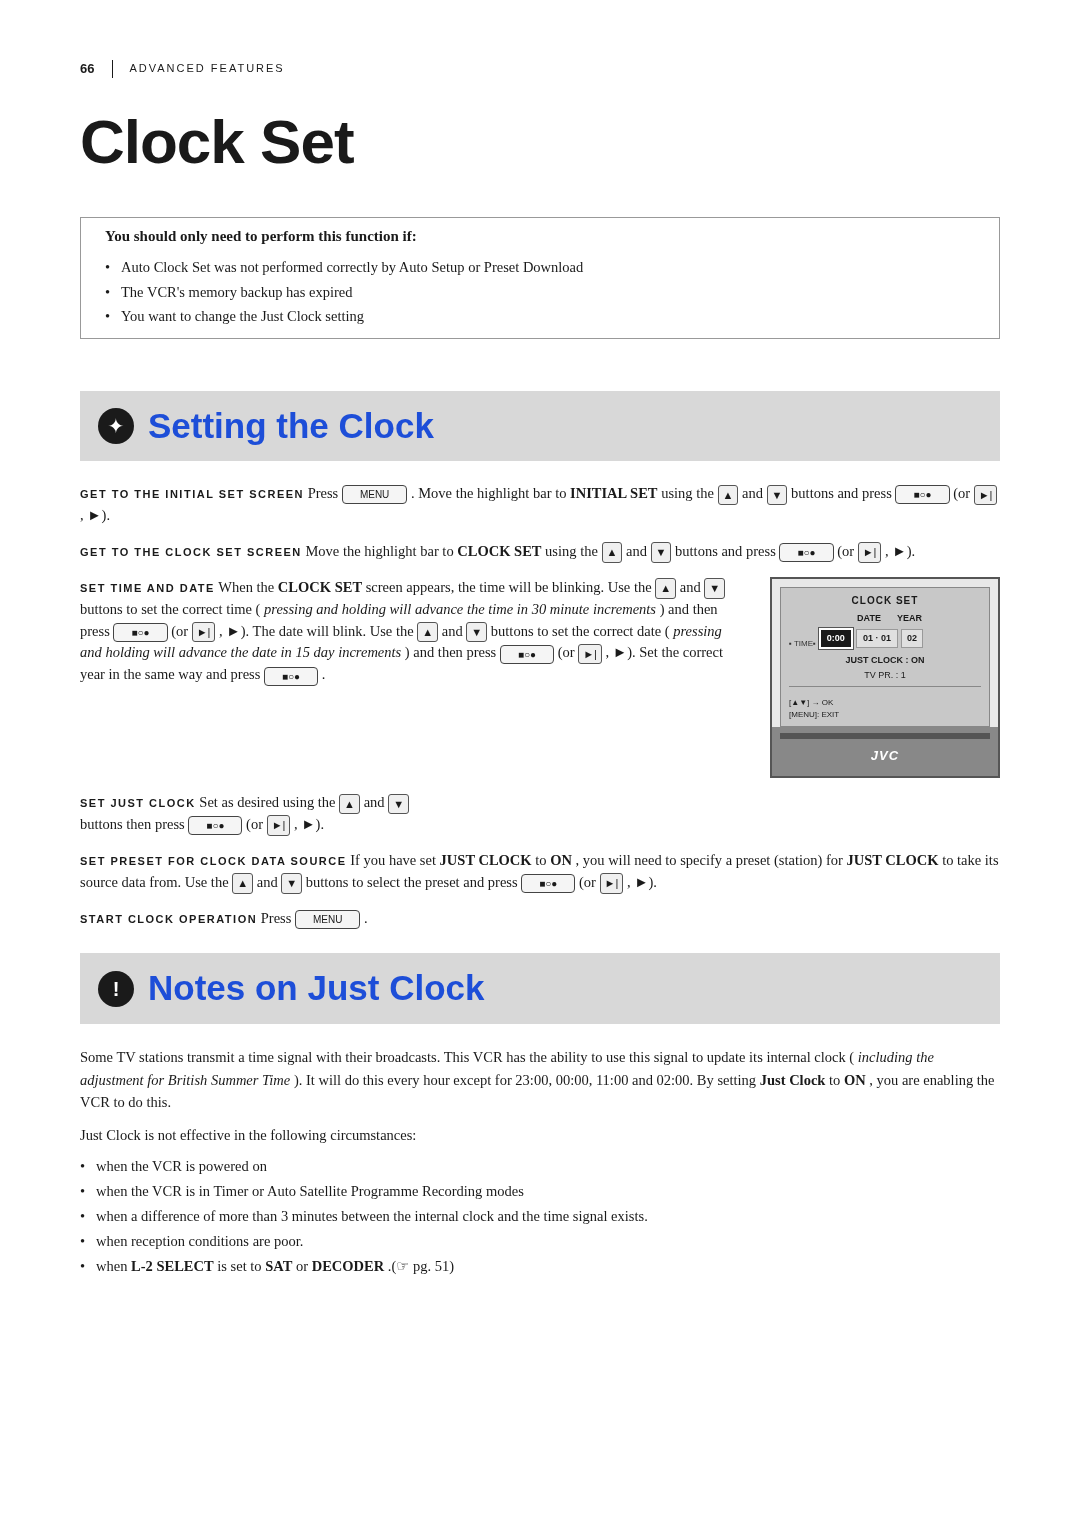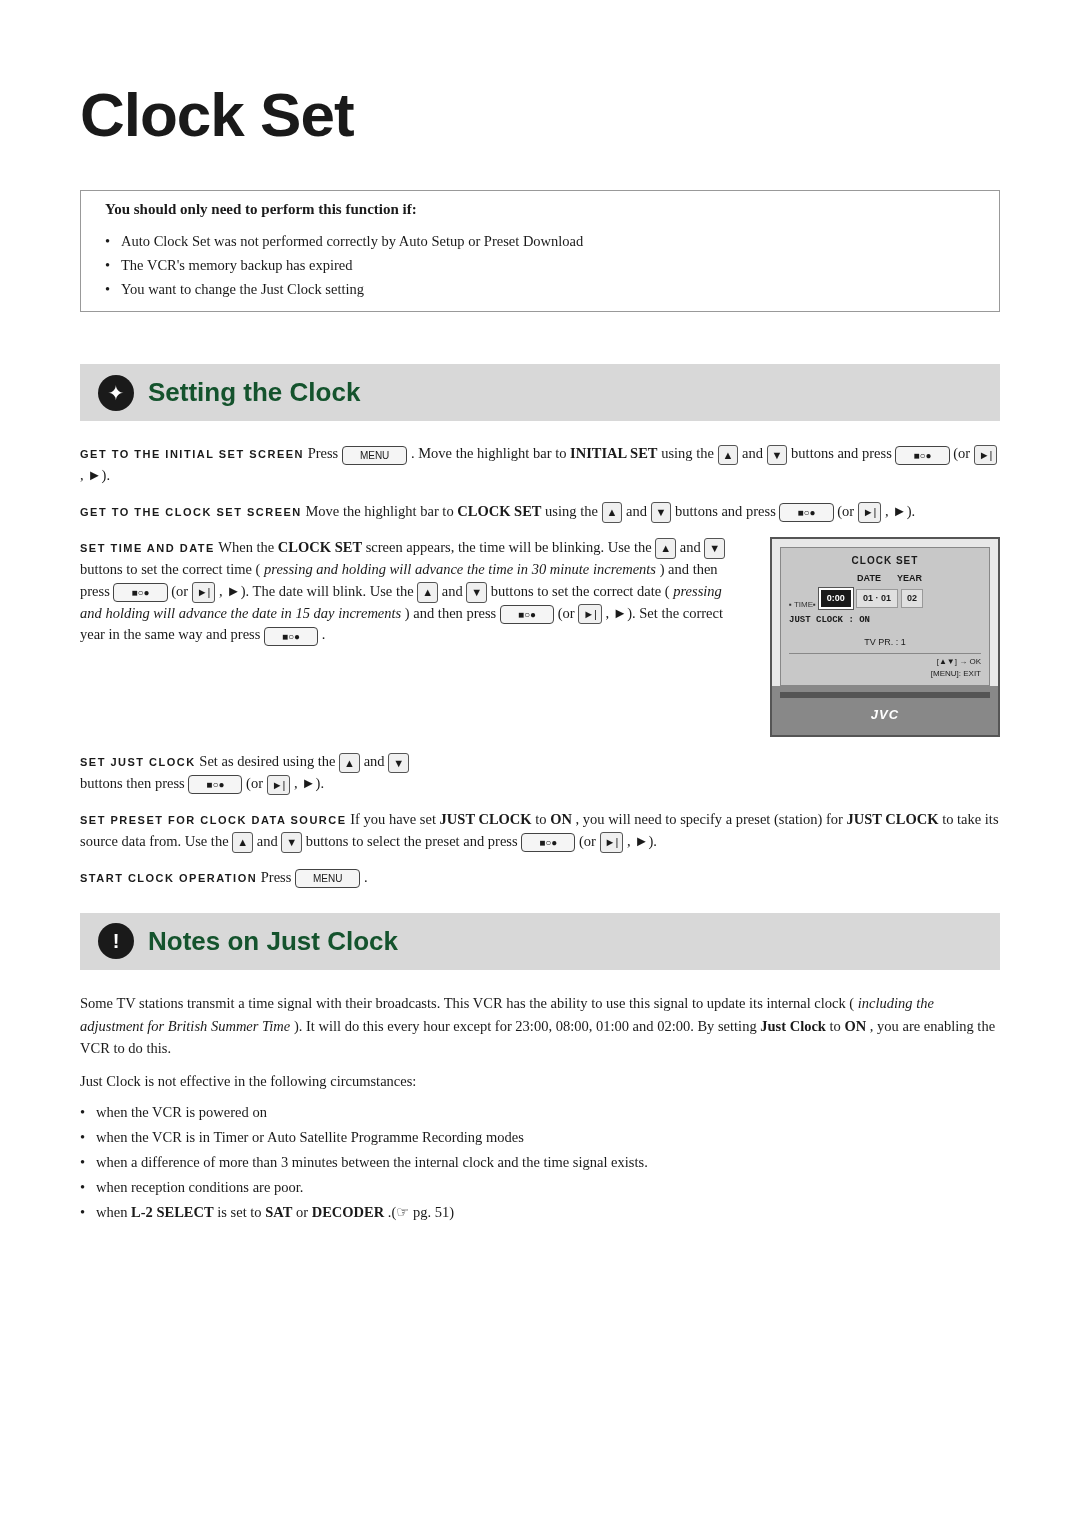--- a/index.html
+++ b/index.html
@@ -123,24 +123,24 @@
 
     .section-icon-exclaim {
       color: white;
       font-size: 20px;
       font-weight: bold;
       font-family: Arial, sans-serif;
       line-height: 1;
     }
 
     .section-title {
-      font-size: 26px;
-      font-weight: bold;
-      font-family: Arial, sans-serif;
-      color: #14532d;
+      font-size: 35px;
+      font-weight: bold;
+      font-family: Arial, sans-serif;
+      color: #1d4ed8;
     }
 
     .step-paragraph {
       margin-bottom: 14px;
       font-size: 14.5px;
       line-height: 1.5;
     }
 
     
     .step-with-image {
@@ -274,20 +274,25 @@
       vertical-align: middle;
       font-family: Arial, sans-serif;
     }
   </style>
 </head>
 <body>
 
 <div class="page">
 
   
+  <div class="page-header">
+    <span class="page-number">66</span>
+    <div class="page-header-divider"></div>
+    <span class="page-header-title">ADVANCED FEATURES</span>
+  </div>
 
   
   <h1 class="main-title">Clock Set</h1>
 
   
   <div class="warning-box">
     <p class="warning-title">You should only need to perform this function if:</p>
     <ul class="warning-list">
       <li>Auto Clock Set was not performed correctly by Auto Setup or Preset Download</li>
       <li>The VCR's memory backup has expired</li>
@@ -381,24 +386,24 @@
               <span style="min-width:28px; text-align:right;">YEAR</span>
             </div>
 
             <div style="display:flex; align-items:center; gap:3px; margin-bottom:4px;">
               <span style="font-size:8px; font-family:Arial; color:#333;margin-top:11px;">▪ TIME▪</span>
               <span style="background:#1a1a1a; color:white; padding:2px 6px; font-size:9px; font-family:Arial; font-weight:bold; border:2px solid white; outline:1px solid #555;">0:00</span>
               <span style="background:#e0e0e0; color:#1a1a1a; padding:2px 6px; font-size:9px; font-family:Arial; font-weight:bold; border:1px solid #999;">01 · 01</span>
               <span style="background:#e0e0e0; color:#1a1a1a; padding:2px 5px; font-size:9px; font-family:Arial; font-weight:bold; border:1px solid #999;">02</span>
             </div>
 
-            <div style="font-size:9px; font-family:Liberation Mono, monospace; margin-bottom:9px; font-weight:bold; ">JUST CLOCK : ON</div>
+            <div style="font-size:9px; font-family:Liberation Sans, sans-serif; margin-bottom:2px; font-weight:bold; text-align:center;">JUST CLOCK : ON</div>
             <div style="font-size:9px; font-family:Arial; margin-bottom:4px; text-align:center;">TV PR.      :  1</div>
 
-            <div style="border-top:1px solid #888; padding-top:2px; font-size:8px; font-family:Arial;text-align:right;">
+            <div style="border-top:1px solid #888; padding-top:10px; font-size:8px; font-family:Arial;">
               <div>[▲▼] → OK</div>
               <div>[MENU]: EXIT</div>
             </div>
           </div>
 
           <div class="vcr-body">
             <div class="vcr-slot"></div>
             <span class="vcr-brand">JVC</span>
           </div>
         </div>
@@ -452,21 +457,21 @@
     <div class="section-header">
       <div class="section-icon">
         <span class="section-icon-exclaim">!</span>
       </div>
       <span class="section-title">Notes on Just Clock</span>
     </div>
 
     <p class="notes-paragraph">
       <span>Some TV stations transmit a time signal with their broadcasts. This VCR has the ability to use this signal to update its internal clock (</span>
       <em>including the adjustment for British Summer Time</em>
-      <span>). It will do this every hour except for 23:00, 08:00, 01:00 </span>
+      <span>). It will do this every hour except for 23:00, 00:00, 11:00 </span>
       <span>and </span>
       <span>02:00. By setting </span>
       <strong>Just Clock</strong>
       <span> to </span>
       <strong>ON</strong>
       <span>, you are enabling the VCR to do this.</span>
     </p>
 
     <p class="notes-paragraph">Just Clock is not effective in the following circumstances:</p>
 

